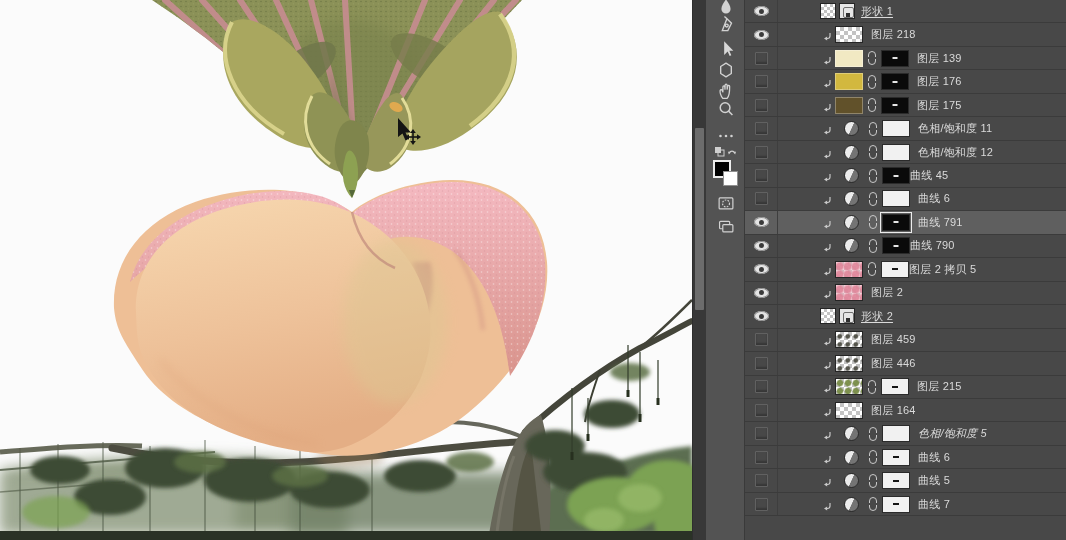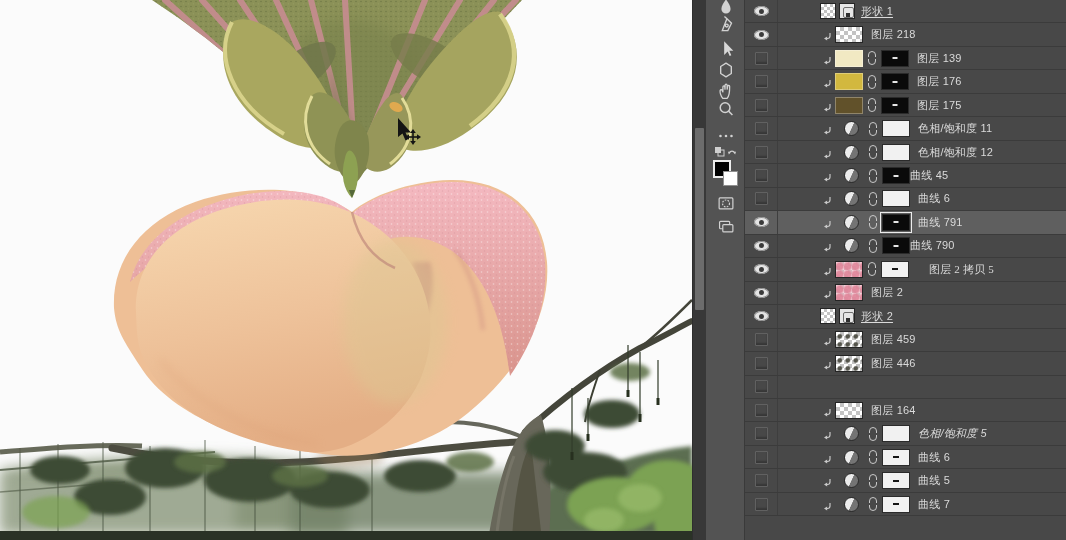--- a/index.html
+++ b/index.html
@@ -474,21 +474,21 @@
           <div class="eye-icon"></div>
         </div>
         <div class="rc">
           <div class="clip-ic" style="margin-left: 45px;"><svg width="9" height="11" viewBox="0 0 9 11" fill="none" stroke="#c9c9c9" stroke-width="1.2">
               <path d="M7 1 L7 4 Q7 6.5 4.5 6.5 L3 6.5"></path>
               <polygon points="1,6.5 4.2,4.6 4.2,8.4" fill="#c9c9c9" stroke="none"></polygon>
             </svg></div>
           <div class="thumb px checker cpink" style="margin-left: 3px;"></div>
           <div class="chain" style="margin-left: 5px;"></div>
           <div class="mask mwm" style="margin-left: 5px;"></div>
-          <span class="lbl" style="margin-left: 20px; font-family: Liberation Serif, serif;">图层 2 拷贝 5</span>
+          <span class="lbl" style="margin-left: 0;">图层 2 拷贝 5</span>
         </div>
       </div>
       <div class="lrow">
         <div class="eye-cell">
           <div class="eye-icon"></div>
         </div>
         <div class="rc">
           <div class="clip-ic" style="margin-left: 45px;"><svg width="9" height="11" viewBox="0 0 9 11" fill="none" stroke="#c9c9c9" stroke-width="1.2">
               <path d="M7 1 L7 4 Q7 6.5 4.5 6.5 L3 6.5"></path>
               <polygon points="1,6.5 4.2,4.6 4.2,8.4" fill="#c9c9c9" stroke="none"></polygon>
@@ -530,20 +530,30 @@
               <polygon points="1,6.5 4.2,4.6 4.2,8.4" fill="#c9c9c9" stroke="none"></polygon>
             </svg></div>
           <div class="thumb px checker cdot" style="margin-left: 3px;"></div>
           <span class="lbl" style="margin-left: 8px;">图层 446</span>
         </div>
       </div>
       <div class="lrow">
         <div class="eye-cell">
           <div class="eye-empty"></div>
         </div>
+        <div class="rc">
+          <div class="clip-ic" style="margin-left: 45px;"><svg width="9" height="11" viewBox="0 0 9 11" fill="none" stroke="#c9c9c9" stroke-width="1.2">
+              <path d="M7 1 L7 4 Q7 6.5 4.5 6.5 L3 6.5"></path>
+              <polygon points="1,6.5 4.2,4.6 4.2,8.4" fill="#c9c9c9" stroke="none"></polygon>
+            </svg></div>
+          <div class="thumb px checker cgreen" style="margin-left: 3px;"></div>
+          <div class="chain" style="margin-left: 5px;"></div>
+          <div class="mask mwm" style="margin-left: 5px;"></div>
+          <span class="lbl" style="margin-left: 8px;">图层 215</span>
+        </div>
       </div>
       <div class="lrow">
         <div class="eye-cell">
           <div class="eye-empty"></div>
         </div>
         <div class="rc">
           <div class="clip-ic" style="margin-left: 45px;"><svg width="9" height="11" viewBox="0 0 9 11" fill="none" stroke="#c9c9c9" stroke-width="1.2">
               <path d="M7 1 L7 4 Q7 6.5 4.5 6.5 L3 6.5"></path>
               <polygon points="1,6.5 4.2,4.6 4.2,8.4" fill="#c9c9c9" stroke="none"></polygon>
             </svg></div>

